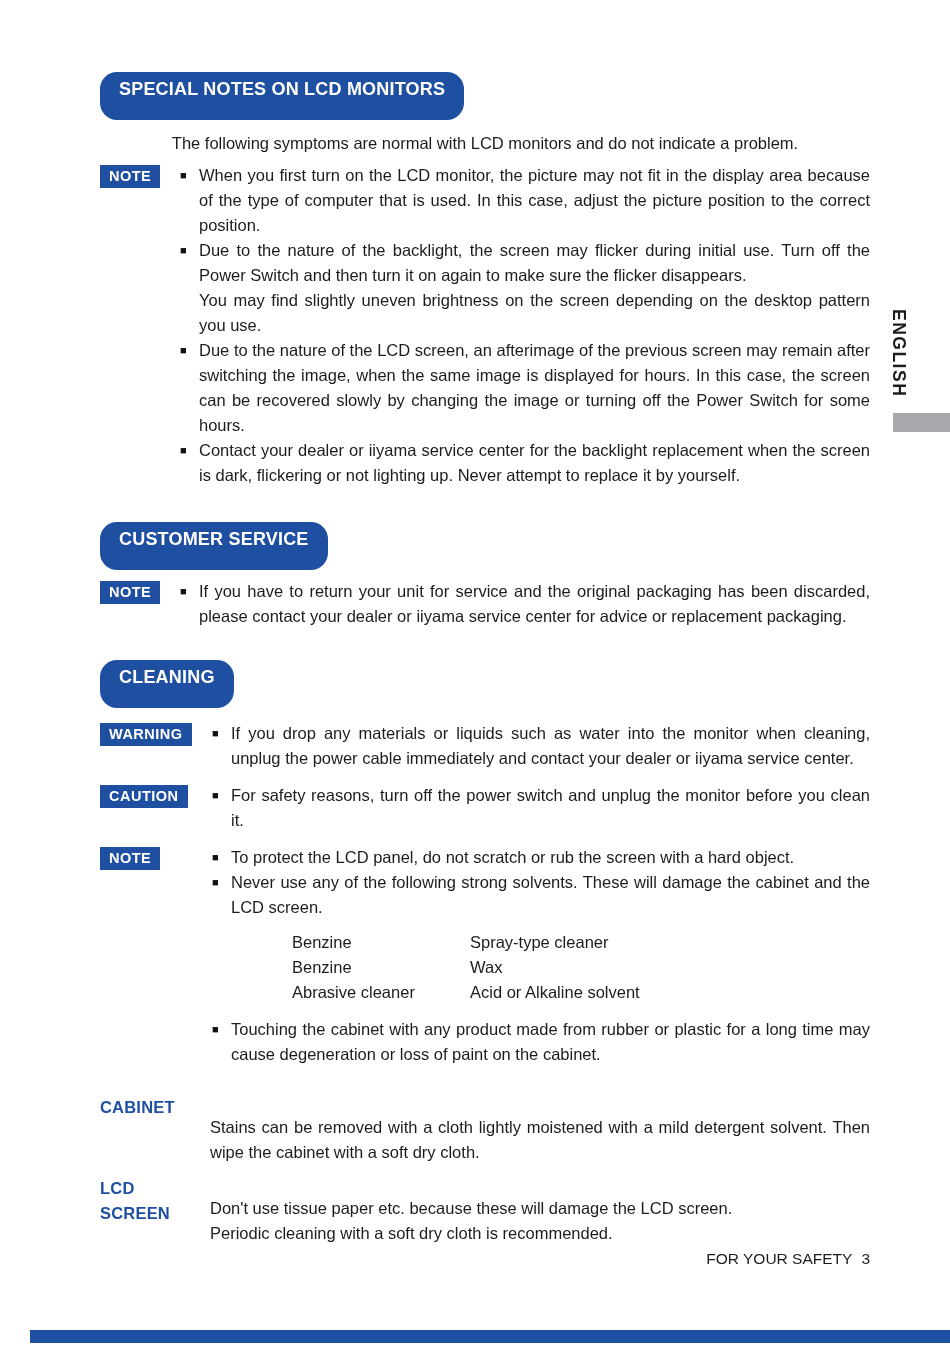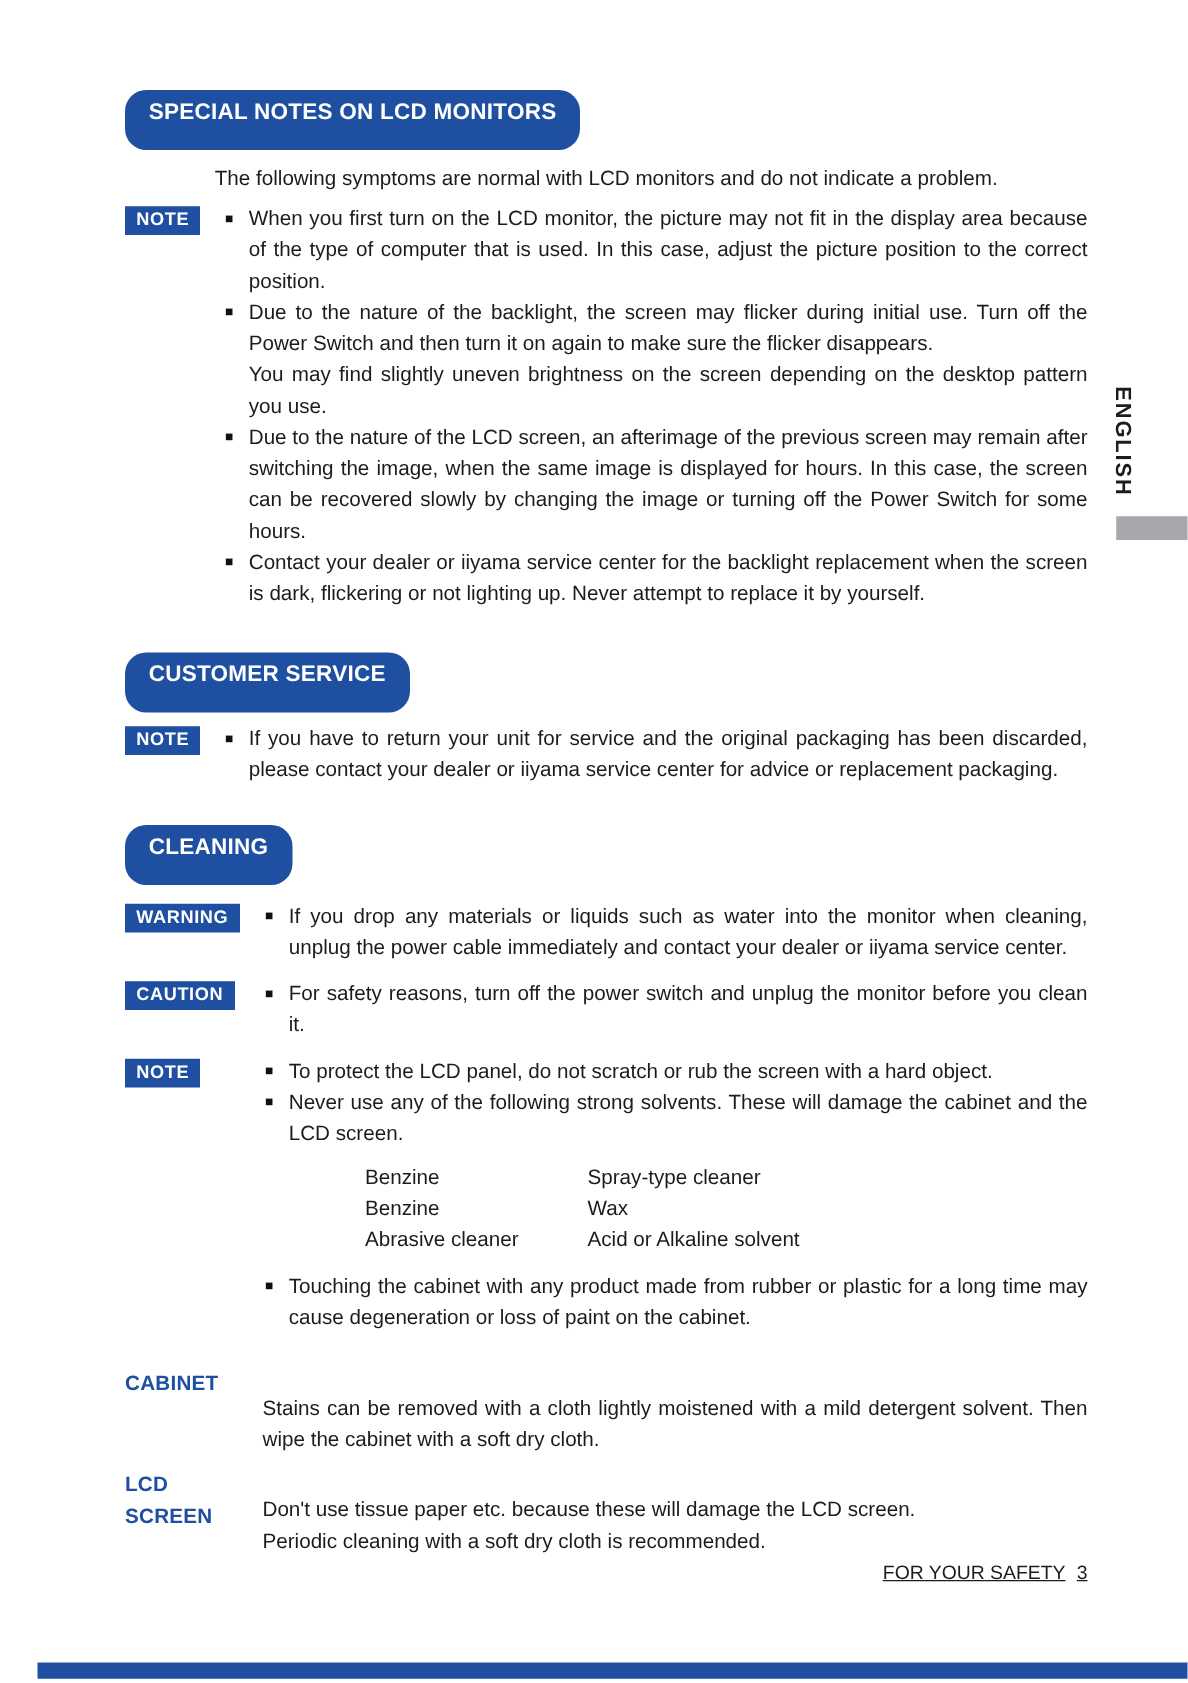--- a/index.html
+++ b/index.html
@@ -60,21 +60,21 @@
   .def-text.lines{text-align:left;}
 
   .side-label{
     position:absolute;top:309px;left:888px;
     writing-mode:vertical-rl;font-size:17.5px;font-weight:bold;
     letter-spacing:1.5px;color:var(--text);
   }
   .edge-tab{position:absolute;top:413px;left:893px;width:57px;height:19px;background:var(--edge-tab);}
   .footer{
     position:absolute;top:1250px;left:100px;width:770px;
-    text-align:right;font-size:15.5px;color:var(--text);text-decoration:underline;
+    text-align:right;font-size:15.5px;color:var(--text);
   }
   .footer .pagenum{margin-left:9px;}
   .bottom-bar{position:absolute;top:1330px;left:30px;width:920px;height:13px;background:var(--accent);}
 </style>
 </head>
 <body>
 
 <div class="content">
 
   <section>

